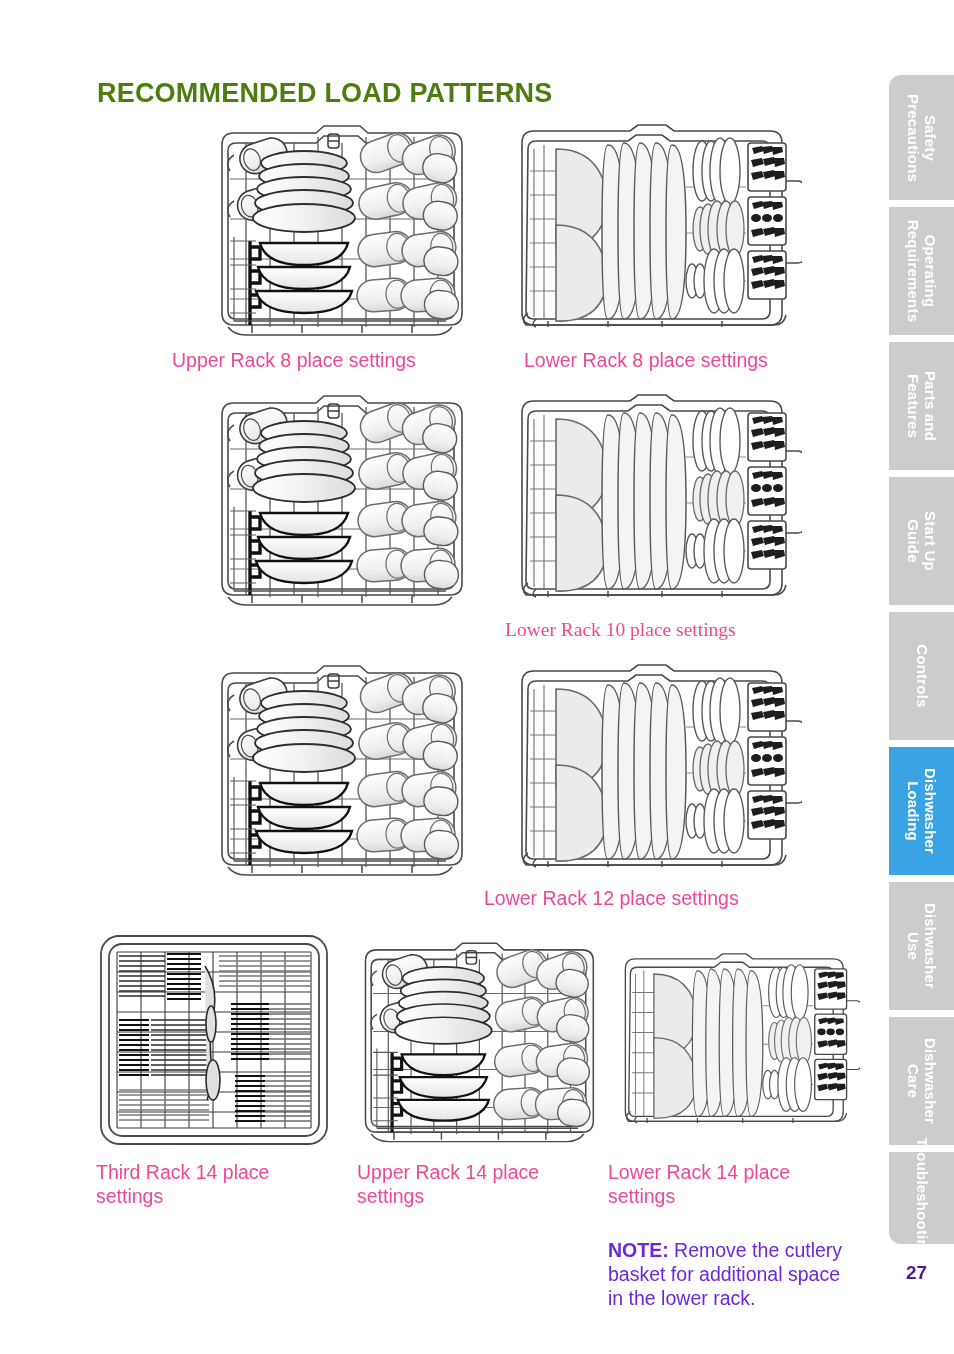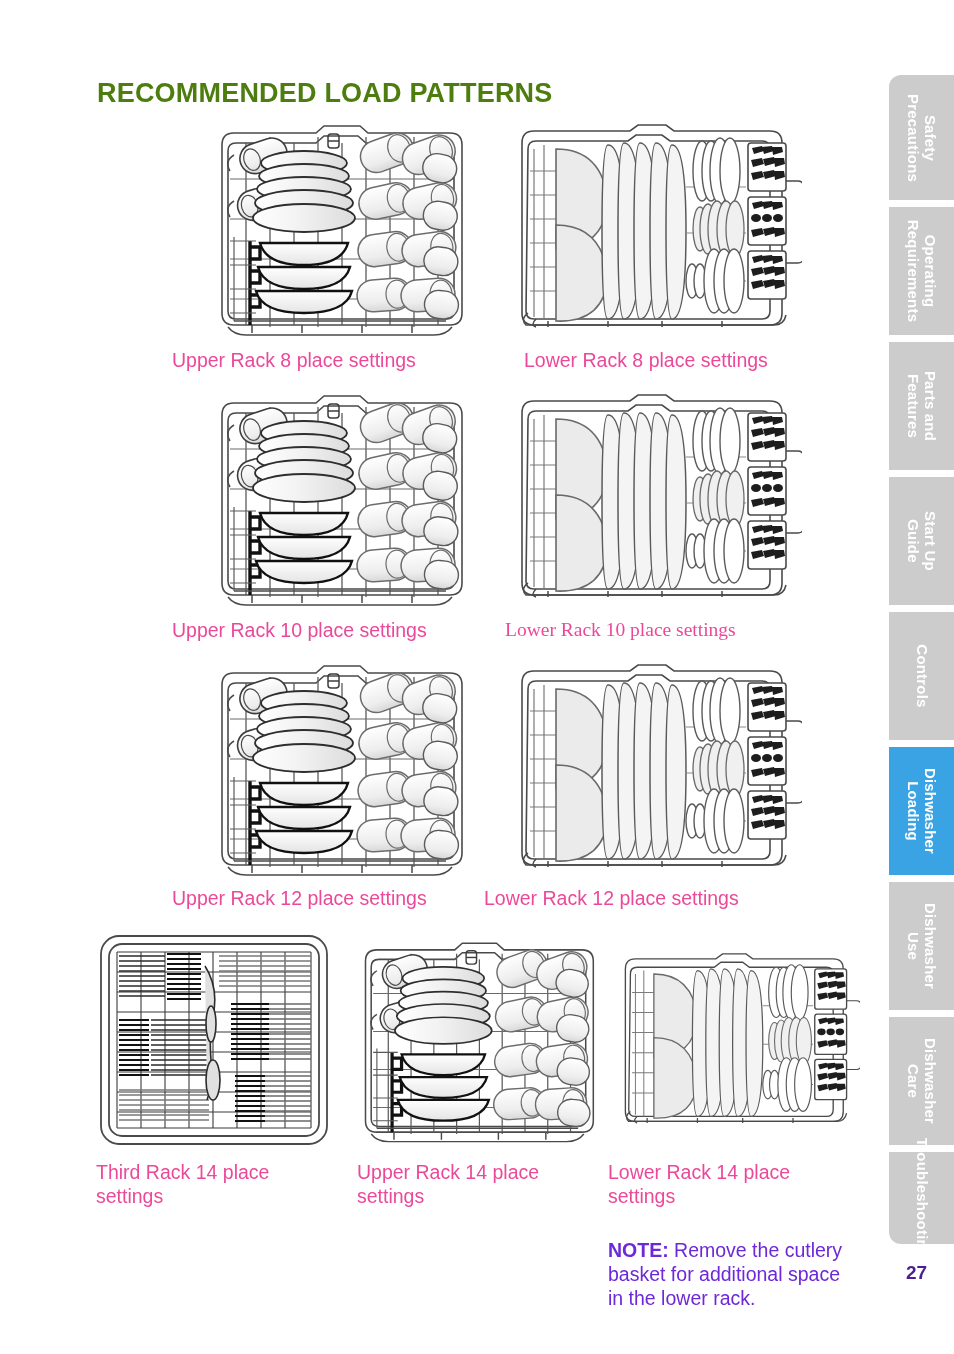--- a/index.html
+++ b/index.html
@@ -410,35 +410,33 @@
         <use href="#lowerRack"></use>
       </svg>
   </div>
   <div class="caption" style="left:484px;top:348px;width:310px;margin-left:40px;">Lower Rack 8 place settings</div>
 
   <div class="fig" style="left:212px;top:385px;">
     <svg width="256" height="228" viewBox="0 0 256 228">
         <use href="#upperRack"></use>
       </svg>
   </div>
-  <div class="caption" style="left:172px;top:618px;width:310px;">Upper Rack 10 place settings</div>
 
   <div class="fig" style="left:512px;top:385px;">
     <svg width="290" height="228" viewBox="0 0 290 228">
         <use href="#lowerRack"></use>
       </svg>
   </div>
   <div class="caption" style="left:505px;top:618px;width:320px;font-family:Liberation Serif, serif;">Lower Rack 10 place settings</div>
 
   <div class="fig" style="left:212px;top:655px;">
     <svg width="256" height="228" viewBox="0 0 256 228">
         <use href="#upperRack"></use>
       </svg>
   </div>
-  <div class="caption" style="left:172px;top:886px;width:310px;">Upper Rack 12 place settings</div>
 
   <div class="fig" style="left:512px;top:655px;">
     <svg width="290" height="228" viewBox="0 0 290 228">
         <use href="#lowerRack"></use>
       </svg>
   </div>
   <div class="caption" style="left:484px;top:886px;width:320px;">Lower Rack 12 place settings</div>
 
   <div class="fig" style="left:93px;top:928px;">
     <svg width="243" height="226" viewBox="0 0 243 226">

